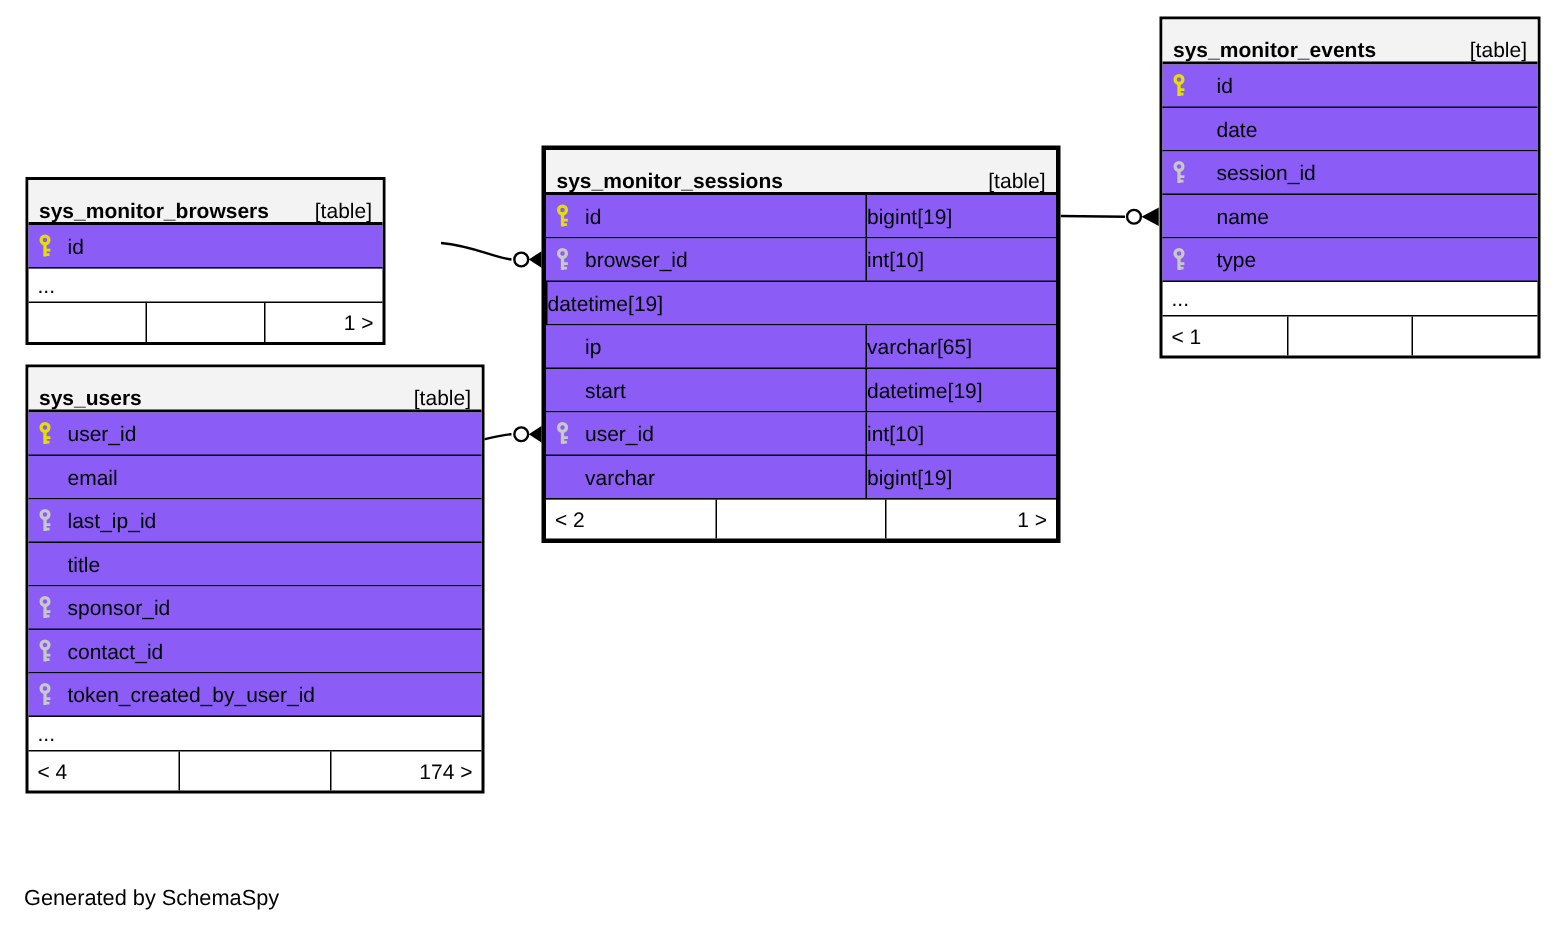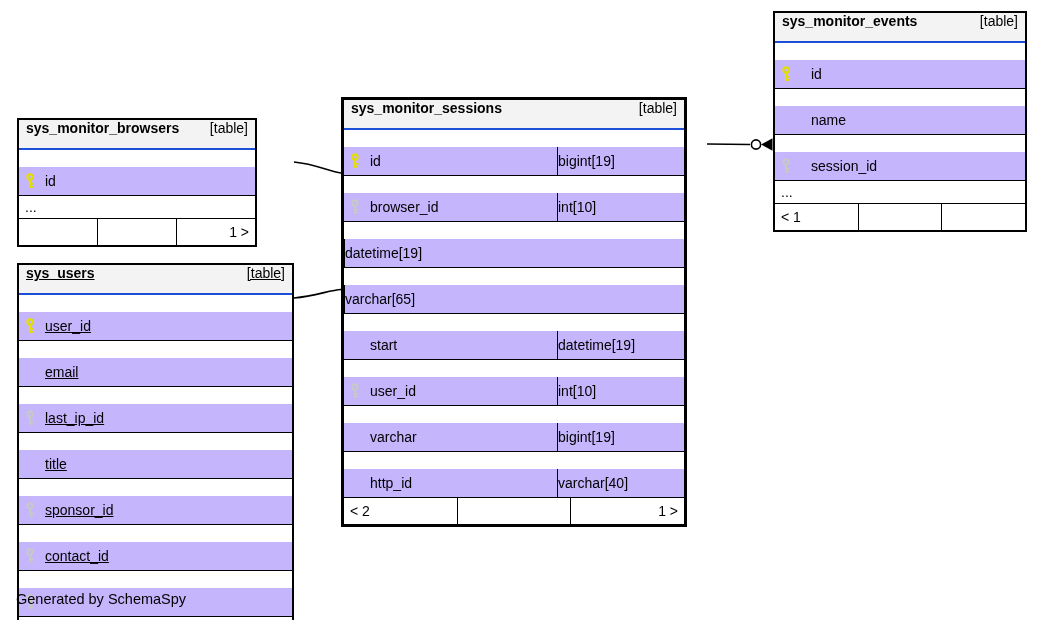--- a/index.html
+++ b/index.html
@@ -19,33 +19,32 @@
     position: absolute;
     background: #fff;
     border: 2px solid #000;
     font-size: 14px;
   }
   .db-table.focus { border-width: 3px; }
 
   .thead {
     height: 30px;
     background: #f3f3f3;
-    border-bottom: 2px solid #1d4ed8;
-    display: flex; align-items: flex-start; justify-content: space-between;
+    border-bottom: 2px solid #000000;
+    display: flex; align-items: flex-end; justify-content: space-between;
     padding: 0 7px;
   }
   .tname { font-weight: bold; white-space: nowrap; }
   .ttag  { font-weight: normal; white-space: nowrap; }
 
   .col-row {
     height: 29px;
     border-bottom: 1px solid #000;
     display: flex; align-items: stretch;
-    background: #c4b5fd;
-    margin-top: 17px;
+    background: #8b5cf6;
   }
   .namecell { flex: 1; display: flex; align-items: center; min-width: 0; }
   .keycell {
     width: 24px; padding-left: 7px;
     display: flex; align-items: center; flex: none;
   }
   .keycell svg { display: block; }
   .key-pk { color: #e3df00; }
   .key-fk { color: #c8c8c8; }
   .colname { white-space: nowrap; padding-left: 2px; }
@@ -118,21 +117,21 @@
       </span>
     </div>
     <div class="dots-row">...</div>
     <div class="tfoot">
       <span class="fcell"></span>
       <span class="fcell"></span>
       <span class="fcell right">1 &gt;</span>
     </div>
   </div>
 
-  <div class="db-table" style="left:17px; top:263px; width:277px;text-decoration:underline;">
+  <div class="db-table" style="left:17px; top:243px; width:306px;">
     <div class="thead">
       <span class="tname">sys_users</span>
       <span class="ttag">[table]</span>
     </div>
 
     <div class="col-row">
       <span class="namecell">
         <span class="keycell key-pk">
           <svg width="9" height="16" viewBox="0 0 9 16">
               <circle cx="4" cy="4" r="2.6" fill="none" stroke="currentColor" stroke-width="2.2"></circle>
@@ -198,32 +197,33 @@
     <div class="col-row">
       <span class="namecell">
         <span class="keycell key-fk">
           <svg width="9" height="16" viewBox="0 0 9 16">
               <circle cx="4" cy="4" r="2.6" fill="none" stroke="currentColor" stroke-width="2.2"></circle>
               <line x1="4" y1="6.6" x2="4" y2="15" stroke="currentColor" stroke-width="2.2"></line>
               <line x1="4" y1="10.8" x2="7.6" y2="10.8" stroke="currentColor" stroke-width="1.8"></line>
               <line x1="4" y1="13.8" x2="7" y2="13.8" stroke="currentColor" stroke-width="1.8"></line>
             </svg>
         </span>
+        <span class="colname">token_created_by_user_id</span>
       </span>
     </div>
 
     <div class="dots-row">...</div>
     <div class="tfoot">
       <span class="fcell">&lt; 4</span>
       <span class="fcell"></span>
       <span class="fcell right">174 &gt;</span>
     </div>
   </div>
 
-  <div class="db-table focus" style="left:341px; top:97px; width:346px;">
+  <div class="db-table focus" style="left:361px; top:97px; width:346px;">
     <div class="thead">
       <span class="tname">sys_monitor_sessions</span>
       <span class="ttag">[table]</span>
     </div>
 
     <div class="col-row">
       <span class="namecell">
         <span class="keycell key-pk">
           <svg width="9" height="16" viewBox="0 0 9 16">
               <circle cx="4" cy="4" r="2.6" fill="none" stroke="currentColor" stroke-width="2.2"></circle>
@@ -247,20 +247,24 @@
             </svg>
         </span>
         <span class="colname">browser_id</span>
       </span>
       <span class="typecell">int[10]</span>
     </div>
     <div class="col-row">
       <span class="typecell">datetime[19]</span>
     </div>
     <div class="col-row">
+      <span class="namecell">
+        <span class="keycell"></span>
+        <span class="colname">ip</span>
+      </span>
       <span class="typecell">varchar[65]</span>
     </div>
     <div class="col-row">
       <span class="namecell">
         <span class="keycell"></span>
         <span class="colname">start</span>
       </span>
       <span class="typecell">datetime[19]</span>
     </div>
     <div class="col-row">
@@ -276,27 +280,20 @@
         <span class="colname">user_id</span>
       </span>
       <span class="typecell">int[10]</span>
     </div>
     <div class="col-row">
       <span class="namecell">
         <span class="keycell"></span>
         <span class="colname">varchar</span>
       </span>
       <span class="typecell">bigint[19]</span>
-    </div>
-    <div class="col-row">
-      <span class="namecell">
-        <span class="keycell"></span>
-        <span class="colname">http_id</span>
-      </span>
-      <span class="typecell">varchar[40]</span>
     </div>
 
     <div class="tfoot">
       <span class="fcell">&lt; 2</span>
       <span class="fcell"></span>
       <span class="fcell right">1 &gt;</span>
     </div>
   </div>
 
   <div class="db-table" style="left:773px; top:11px; width:254px;">
@@ -314,34 +311,53 @@
               <line x1="4" y1="10.8" x2="7.6" y2="10.8" stroke="currentColor" stroke-width="1.8"></line>
               <line x1="4" y1="13.8" x2="7" y2="13.8" stroke="currentColor" stroke-width="1.8"></line>
             </svg>
         </span>
         <span class="colname" style="padding-left:12px">id</span>
       </span>
     </div>
     <div class="col-row">
       <span class="namecell">
         <span class="keycell"></span>
+        <span class="colname" style="padding-left:12px">date</span>
+      </span>
+    </div>
+    <div class="col-row">
+      <span class="namecell">
+        <span class="keycell key-fk">
+          <svg width="9" height="16" viewBox="0 0 9 16">
+              <circle cx="4" cy="4" r="2.6" fill="none" stroke="currentColor" stroke-width="2.2"></circle>
+              <line x1="4" y1="6.6" x2="4" y2="15" stroke="currentColor" stroke-width="2.2"></line>
+              <line x1="4" y1="10.8" x2="7.6" y2="10.8" stroke="currentColor" stroke-width="1.8"></line>
+              <line x1="4" y1="13.8" x2="7" y2="13.8" stroke="currentColor" stroke-width="1.8"></line>
+            </svg>
+        </span>
+        <span class="colname" style="padding-left:12px">session_id</span>
+      </span>
+    </div>
+    <div class="col-row">
+      <span class="namecell">
+        <span class="keycell"></span>
         <span class="colname" style="padding-left:12px">name</span>
       </span>
     </div>
     <div class="col-row">
       <span class="namecell">
         <span class="keycell key-fk">
           <svg width="9" height="16" viewBox="0 0 9 16">
               <circle cx="4" cy="4" r="2.6" fill="none" stroke="currentColor" stroke-width="2.2"></circle>
               <line x1="4" y1="6.6" x2="4" y2="15" stroke="currentColor" stroke-width="2.2"></line>
               <line x1="4" y1="10.8" x2="7.6" y2="10.8" stroke="currentColor" stroke-width="1.8"></line>
               <line x1="4" y1="13.8" x2="7" y2="13.8" stroke="currentColor" stroke-width="1.8"></line>
             </svg>
         </span>
-        <span class="colname" style="padding-left:12px">session_id</span>
+        <span class="colname" style="padding-left:12px">type</span>
       </span>
     </div>
 
     <div class="dots-row">...</div>
     <div class="tfoot">
       <span class="fcell">&lt; 1</span>
       <span class="fcell"></span>
       <span class="fcell right"></span>
     </div>
   </div>

